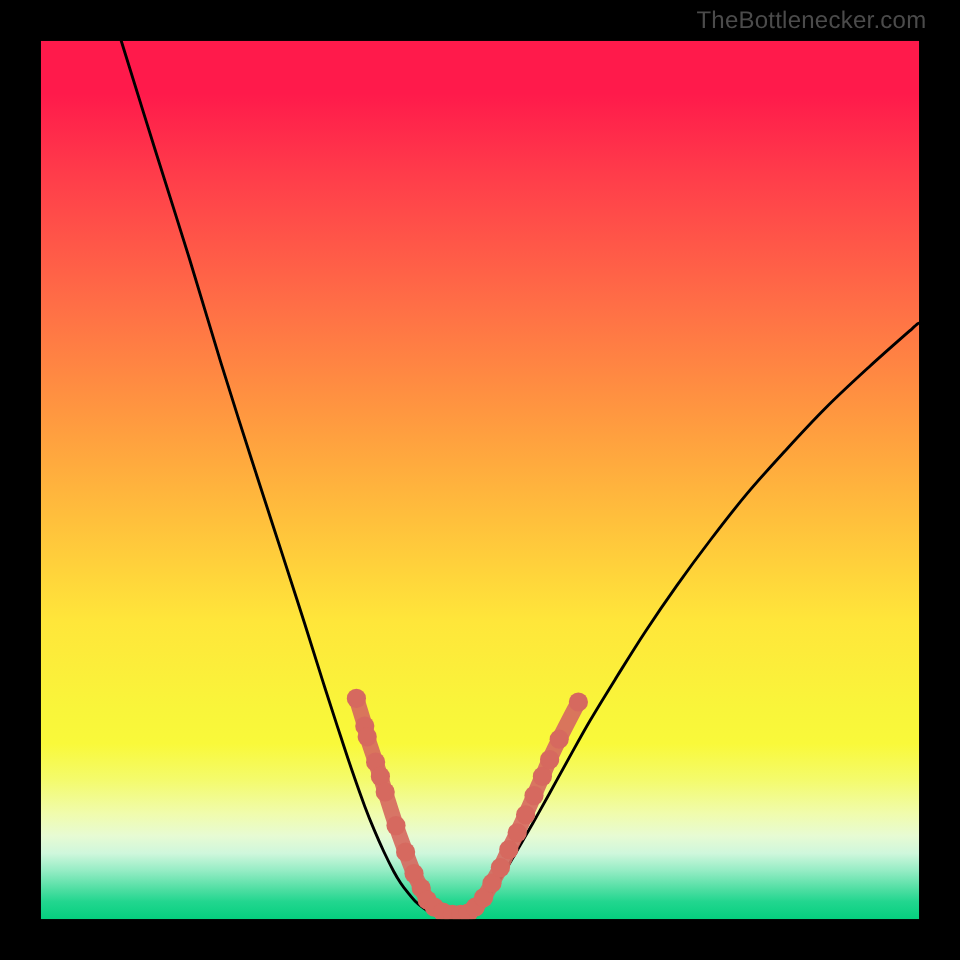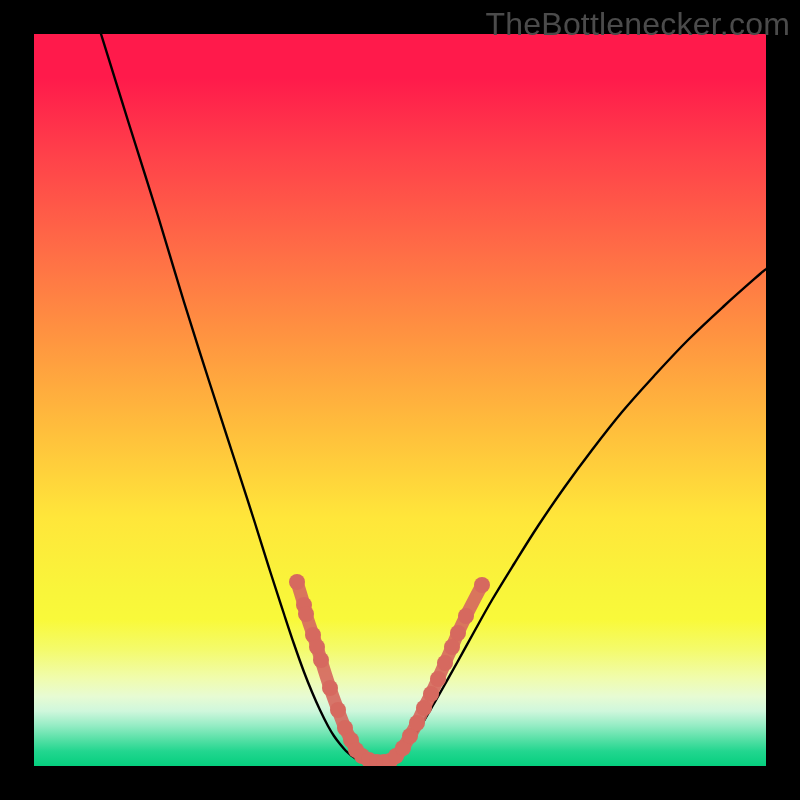--- a/index.html
+++ b/index.html
@@ -43,23 +43,23 @@
       #05cf7e 100%
     );
   }
   svg {
     position: absolute;
     inset: 0;
   }
   .watermark {
     position: absolute;
     top: 6px;
-    right: 10px;
+    right: 28px;
     color: #4b4b4b;
-    font-size: 32px;
+    font-size: 20px;
     font-weight: 400;
     letter-spacing: 0.2px;
     user-select: none;
   }
 </style>
 </head>
 <body>
 
 <div class="frame">
   <div class="gradient"></div>

